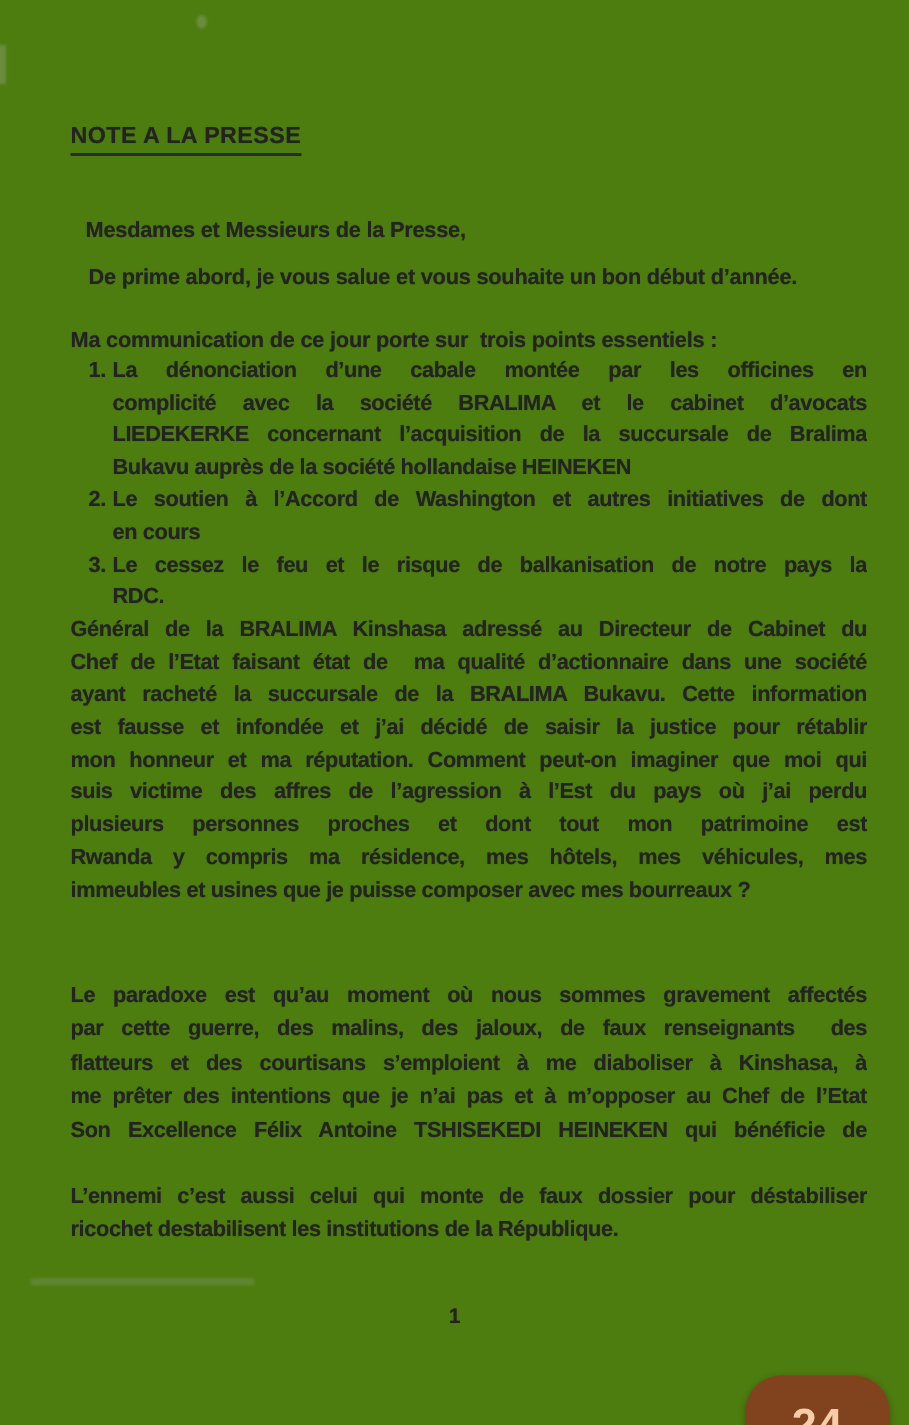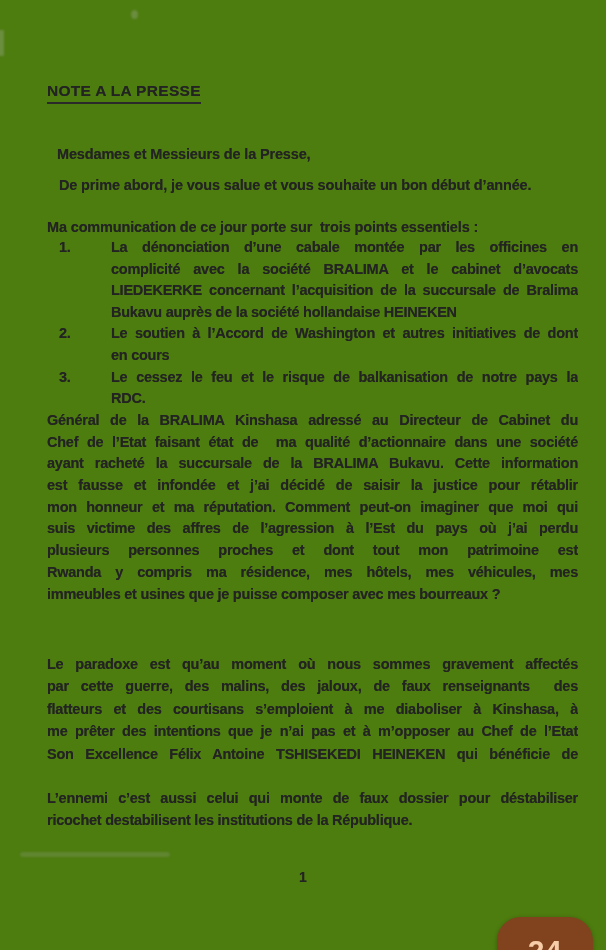--- a/index.html
+++ b/index.html
@@ -18,21 +18,21 @@
   }
   .pline {
     white-space:pre-wrap; font-size:14.5px; letter-spacing:-0.25px;
     text-align:justify; text-align-last:justify; overflow:hidden;
   }
   .pline.last { text-align-last:left; }
   .para1 .pline { height:21.7px; line-height:21.7px; }
   .para2 .pline { height:22.4px; line-height:22.4px; }
   .para3 .pline { height:22.2px; line-height:22.2px; }
   .list { line-height:21.6px; font-size:14.5px; }
-  .list .pline { height:21.6px; line-height:21.6px;margin-left:36px; }
+  .list .pline { height:21.6px; line-height:21.6px; }
   .list-item { display:flex; }
   .list-num { width:16px; flex:0 0 16px; letter-spacing:-0.25px; }
   .list-lines { width:503px; flex:0 0 503px; }
   .footer-page { left:0; right:0; top:869px; text-align:center; font-size:14px; font-weight:700; }
   .artifact { pointer-events:none; }
   .badge {
     left:497px; top:917px; width:96px; height:70px;
     background:#81431d; border-radius:24px;
     text-align:center; cursor:pointer;
     box-shadow:0 1px 4px rgba(0,0,0,0.25);

